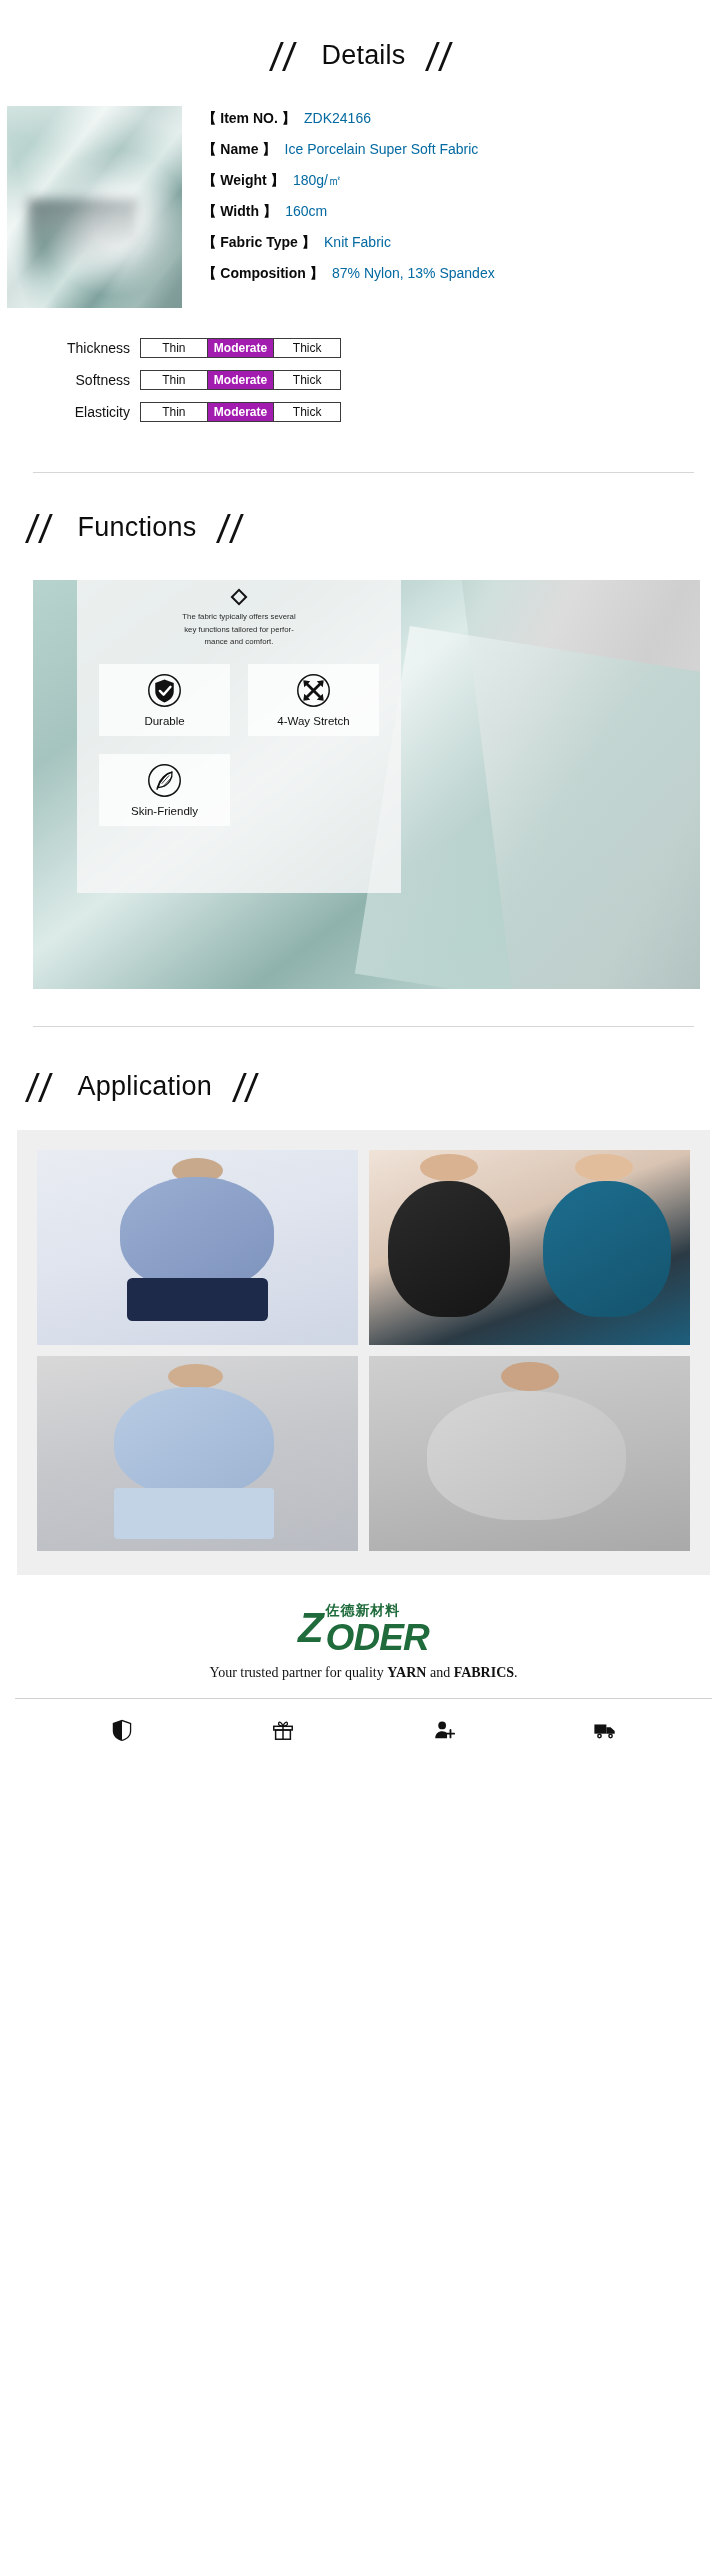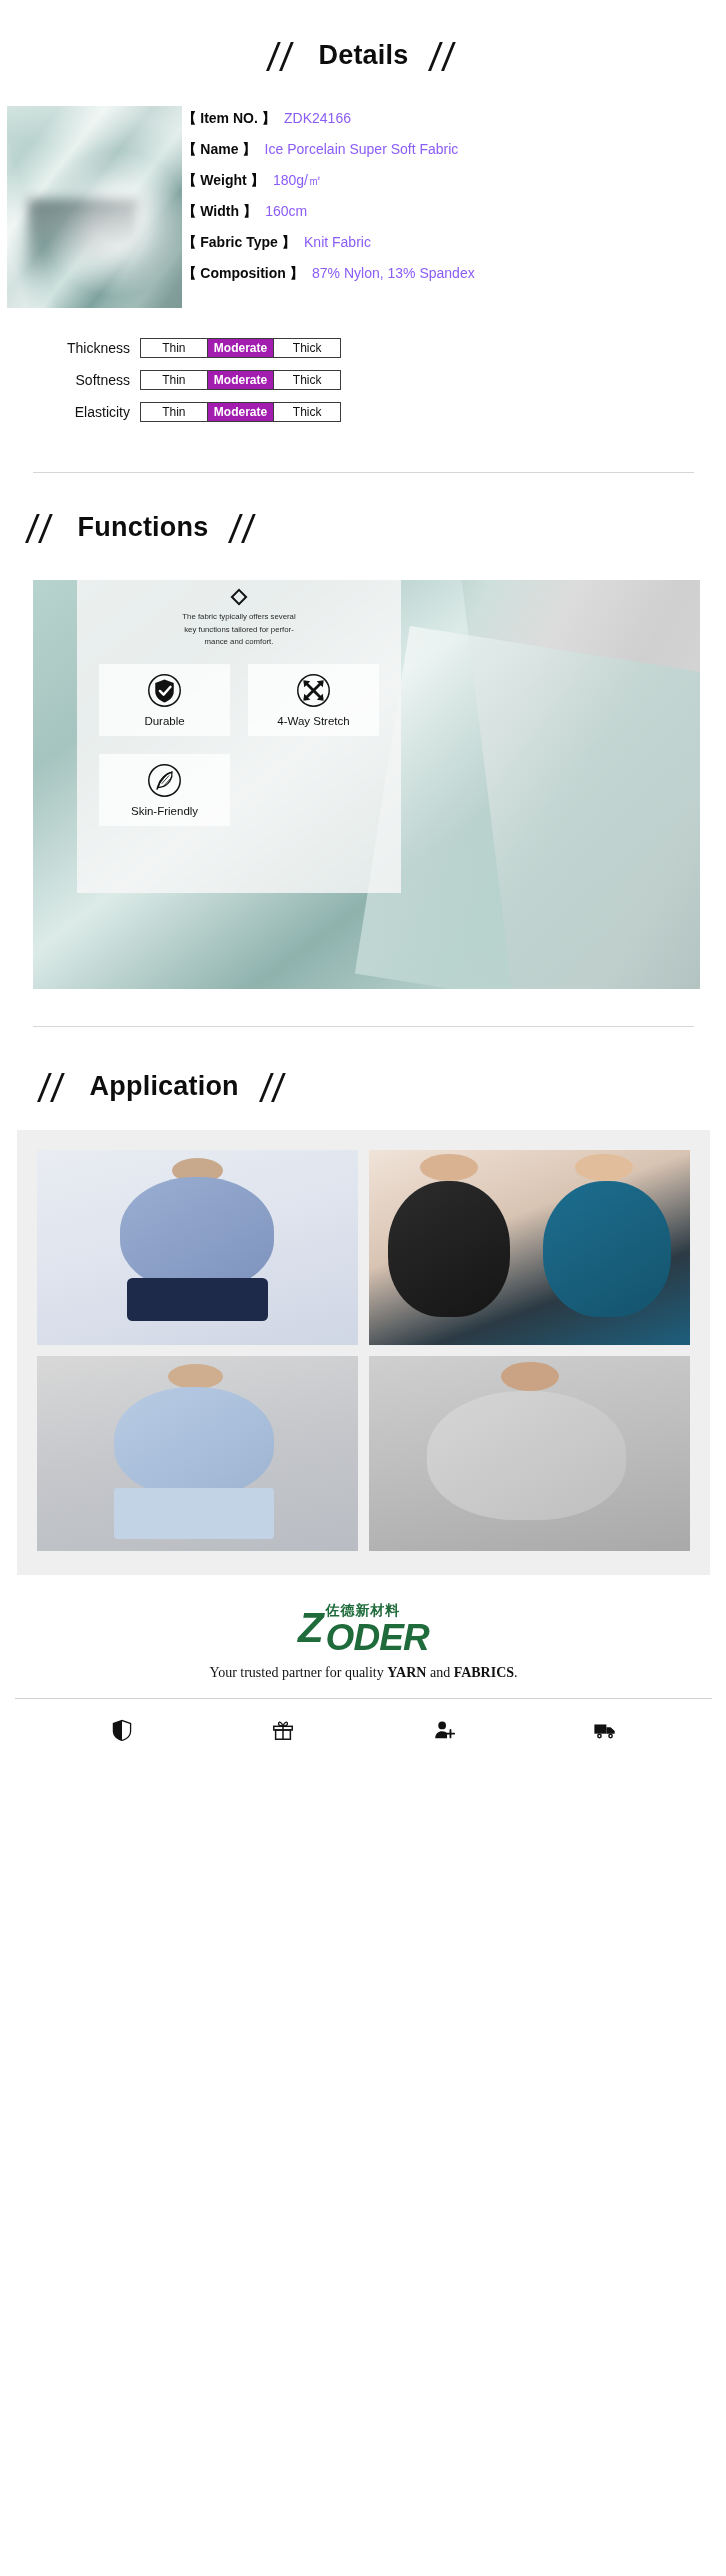--- a/index.html
+++ b/index.html
@@ -14,21 +14,21 @@
   
   .sec-head { display:flex; align-items:center; gap:16.6px; }
   .sec-head.center { justify-content:center; }
   .slashes { display:inline-block; position:relative; width:39px; height:31px; flex:0 0 auto; }
   .slashes i {
     position:absolute; top:1.8px; width:2.8px; height:28.5px; background:#111;
     transform: skewX(-22deg); display:block;
   }
   .slashes i:nth-child(1){ left:9.2px; }
   .slashes i:nth-child(2){ left:22px; }
-  .sec-title { font-size:27px; font-weight:bold; letter-spacing:0.2px; color:#0d0d0d; }
+  .sec-title { font-size:27px; font-weight:normal; letter-spacing:0.2px; color:#0d0d0d; }
 
   
   .details-head { margin-top:40px; }
   .details-wrap { display:flex; margin-top:35px; padding:0 0 0 0; }
   .swatch {
     width:175px; height:202px; margin-left:7.4px; flex:0 0 auto;
     background:
       radial-gradient(circle at 62% 58%, rgba(255,255,255,.85) 0 14%, rgba(255,255,255,0) 46%),
       linear-gradient(128deg,#c9ded9 0%, #b9d3ce 16%, #e7f1ee 30%, #9dbdb8 44%,
                       #cfe2de 58%, #7fa29e 72%, #bcd6d1 86%, #a9c6c1 100%);
@@ -39,24 +39,24 @@
     background:
       linear-gradient(74deg, rgba(255,255,255,.55) 0 8%, rgba(255,255,255,0) 22%),
       linear-gradient(-58deg, rgba(40,70,68,.35) 0 6%, rgba(40,70,68,0) 26%),
       linear-gradient(200deg, rgba(255,255,255,.45) 0 10%, rgba(255,255,255,0) 34%);
   }
   .swatch::after{
     content:""; position:absolute; left:12%; top:46%; width:62%; height:50%;
     background:linear-gradient(160deg, rgba(25,45,48,.55), rgba(25,45,48,0) 62%);
     filter: blur(5.5px);
   }
-  .spec-list { flex:1; padding-top:3.7px; }
+  .spec-list { flex:1; padding-left:20px; padding-top:3.7px; }
   .spec-row { display:flex; align-items:baseline; height:31px; font-size:14px; }
   .spec-key { font-weight:bold; white-space:nowrap; color:#0a0a0a; }
-  .spec-val { margin-left:8.3px; color:#8b5cf6; white-space:nowrap; }
+  .spec-val { margin-left:8.3px; color:#0369a1; white-space:nowrap; }
 
   
   .ratings { margin-top:24px; padding-left:66px; }
   .rating-row { display:flex; align-items:center; height:32px; }
   .rating-label { width:74px; text-align:right; font-size:14px; padding-right:10px; color:#111; }
   .rating-scale { display:flex; border:0.9px solid #3b3b3b; width:201px; height:19.3px; }
   .cell {
     flex:1; display:flex; align-items:center; justify-content:center;
     font-size:12px; color:#111; background:#fff;
     border-right:0.9px solid #3b3b3b;
@@ -98,21 +98,21 @@
   }
   .func-grid { display:grid; grid-template-columns:1fr 1fr; gap:18px; padding:0 7.4px; }
   .func-card {
     background:rgba(255,255,255,.72); height:72px;
     display:flex; flex-direction:column; align-items:center; justify-content:center; gap:6.4px;
   }
   .func-ico { width:37px; height:37px; display:block; }
   .func-name { font-size:11.5px; color:#111; }
 
   
-  .app-head { margin-top:44px; padding-left:22px;margin-left:12px; }
+  .app-head { margin-top:44px; padding-left:22px; }
   .app-panel { margin:28px 16.6px 0 16.6px; background:#efefef; padding:20px 20px 24px 20px; }
   .use-bar {
     background:#fff; border:0.9px solid #cfcfcf; height:39px;
     display:flex; align-items:center; justify-content:center;
     font-size:18.4px; color:#1a1a1a; margin-bottom:13px;
   }
   .photo-grid { display:grid; grid-template-columns:1fr 1fr; gap:11px; }
   .photo { height:195px; position:relative; overflow:hidden; }
   .p1 { background:linear-gradient(165deg,#e9ecf2 0%, #dfe4ee 45%, #cfd6e4 100%); }
   .p2 { background:linear-gradient(160deg,#f0e3d8 0%, #d9c4b3 38%, #2b3a44 70%, #1d5f7d 100%); }

